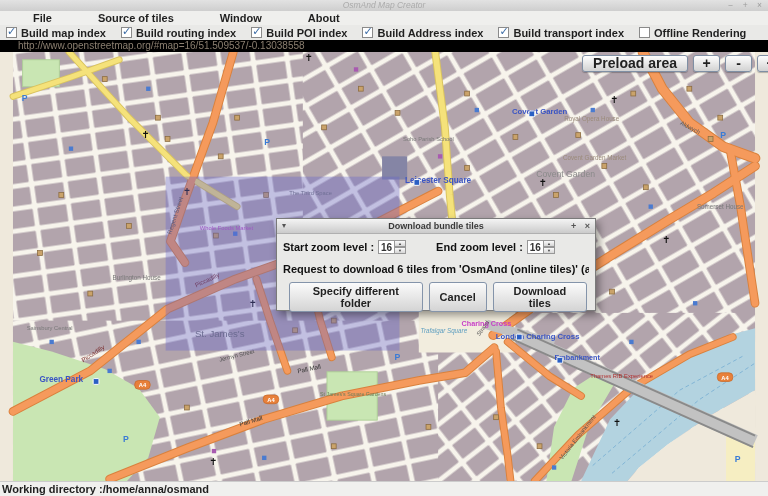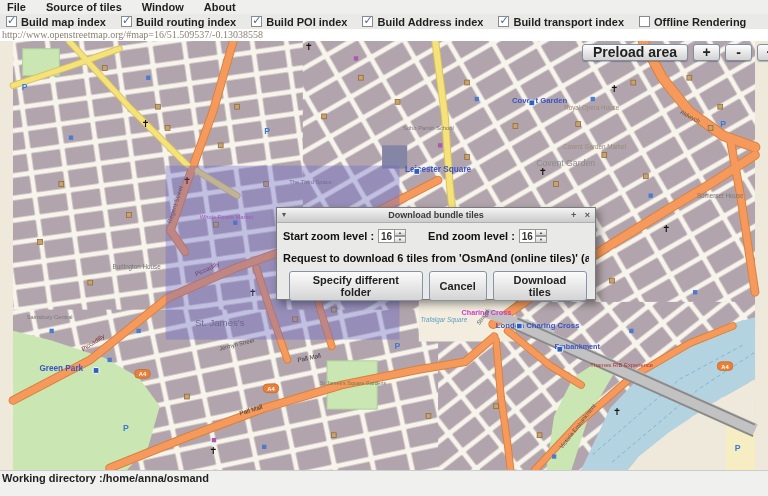--- a/index.html
+++ b/index.html
@@ -4,64 +4,72 @@
 <style>
   html,body{margin:0;padding:0;background:#888;}
   .app{position:relative;width:768px;height:496px;overflow:hidden;background:#efe9dc;
        font-family:"Liberation Sans","DejaVu Sans",sans-serif;box-sizing:border-box;}
   .titlebar{position:relative;height:11px;background:linear-gradient(#e2e2e2,#cecece);
             font-size:8.5px;color:#ababab;text-align:center;line-height:11px;font-style:italic;}
   .wctrls{position:absolute;right:6px;top:0;color:#9c9c9c;font-style:normal;letter-spacing:0;}
   .wctrls span{margin-left:7px;}
   .menubar{height:14px;background:#efefed;display:flex;align-items:center;
            font-size:11px;font-weight:bold;color:#1f1f1f;padding-left:7px;}
-  .mi{margin-right:20px;cursor:default;}
+  .mi{margin-right:20px;cursor:default;margin-left:26px;}
   .checkrow{height:15px;background:#e9e9e7;display:flex;align-items:center;
             font-size:11px;font-weight:bold;color:#1f1f1f;padding-left:6px;}
   .cb{display:flex;align-items:center;margin-right:15px;}
   .box{position:relative;width:11px;height:11px;background:#fff;border:1px solid #8a8a8a;
        margin-right:4px;box-sizing:border-box;flex:none;}
   .tick{position:absolute;left:0px;top:-3px;color:#3a6ba5;font-size:11px;font-weight:bold;}
-  .urlrow{height:12px;background:#ffffff;font-size:10px;color:#8b7f70;line-height:12px;padding-left:2px;
-          white-space:nowrap;overflow:hidden;font-family:Liberation Serif, serif;}
+  .urlrow{height:12px;background:#000000;font-size:10px;color:#8b7f70;line-height:12px;padding-left:18px;
+          white-space:nowrap;overflow:hidden;}
   .map{position:relative;width:768px;height:429px;overflow:hidden;background:#efe9dc;}
   .map svg{position:absolute;left:0;top:0;}
   .mapbtns{position:absolute;top:3px;right:-16px;display:flex;gap:5px;}
   .mbtn{font-family:inherit;font-size:14px;font-weight:bold;color:#222;
         background:linear-gradient(#fefefe,#d2d2d2);border:1px solid #7f8fa4;border-radius:3px;
         height:17px;line-height:15px;padding:0 10px;box-shadow:0 1px 1px rgba(0,0,0,.25);}
   .mbtn.sq{width:27px;padding:0;text-align:center;}
   .dialog{position:absolute;left:276px;top:166px;width:320px;height:93px;background:#e9e9e7;
           border:1px solid #7a7a7a;box-shadow:3px 4px 8px rgba(0,0,0,.4);box-sizing:border-box;}
   .dlg-title{position:relative;height:14px;background:linear-gradient(#f4f4f4,#cbcbcb);
              border-bottom:1px solid #b0b0b0;text-align:center;font-size:9px;font-weight:bold;
              color:#3a3a3a;line-height:14px;}
   .dlg-menu{position:absolute;left:5px;top:0;color:#555;font-size:8px;font-weight:normal;}
   .dlg-ctrls{position:absolute;right:5px;top:0;color:#555;font-size:9px;font-weight:bold;}
   .dlg-ctrls span{margin-left:6px;}
   .dlg-row1{display:flex;align-items:center;margin:6px 0 0 6px;font-size:11px;font-weight:bold;color:#111;}
-  .spinner{display:flex;margin:0 22px 0 4px;height:14px;}
+  .spinner{display:flex;margin:0 30px 0 4px;height:14px;}
   .spinval{width:17px;height:14px;background:#fff;border:1px solid #979797;font-size:10px;color:#333;
            text-align:center;line-height:13px;box-sizing:border-box;}
   .spincol{display:flex;flex-direction:column;width:11px;height:14px;}
   .spinbtn{flex:1;background:linear-gradient(#fafafa,#d6d6d6);border:1px solid #979797;border-left:none;
            font-size:4px;color:#444;line-height:5px;text-align:center;padding:0;box-sizing:border-box;}
   .dlg-msg{margin:9px 6px 0 6px;font-size:11px;font-weight:bold;color:#111;white-space:nowrap;
            overflow:hidden;}
   .dlg-btns{display:flex;gap:6px;margin:7px 8px 0 12px;}
   .dbtn{font-family:inherit;font-size:11px;font-weight:bold;color:#222;
         background:linear-gradient(#fbfbfb,#d4d4d4);border:1px solid #8494aa;border-radius:3px;
         padding:2px 10px;}
   .statusbar{height:29px;background:#f0f0ee;border-top:1px solid #cccccc;font-size:11px;
              font-weight:bold;color:#1f1f1f;line-height:14px;padding-left:2px;box-sizing:border-box;}
 </style>
 </head>
 <body>
 
 <div class="app">
+  <div class="titlebar">
+    <span>OsmAnd Map Creator</span>
+    <span class="wctrls">
+      <span>−</span>
+      <span>+</span>
+      <span>×</span>
+    </span>
+  </div>
   <div class="menubar" id="menubar">
       <span class="mi">File</span>
       <span class="mi">Source of tiles</span>
       <span class="mi">Window</span>
       <span class="mi">About</span>
     </div>
   <div class="checkrow" id="checkrow">
       <span class="cb">
         <span class="box">
           <span class="tick">✓</span>

